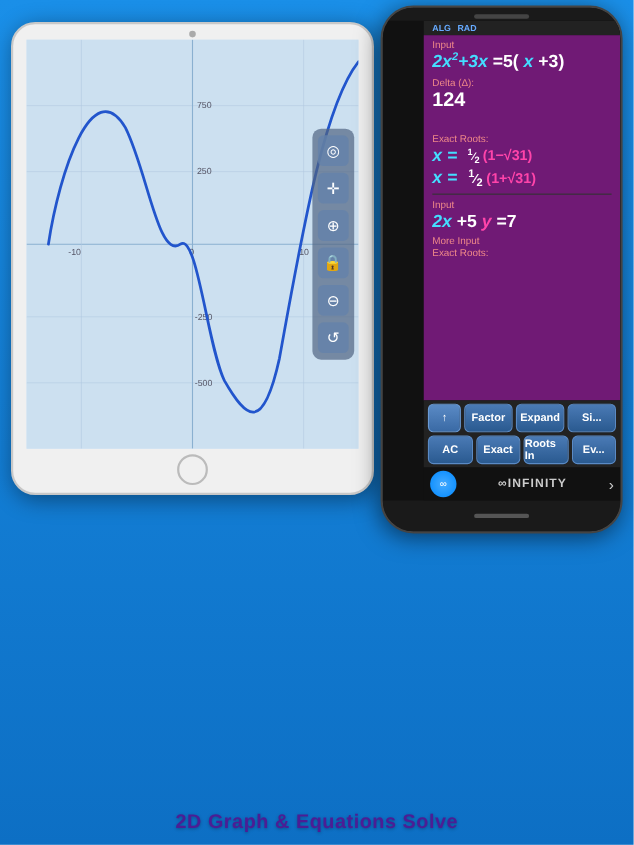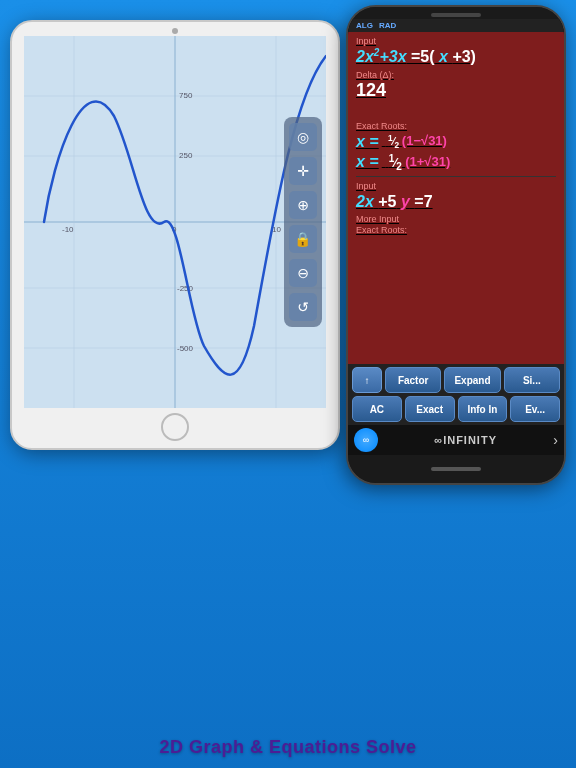--- a/index.html
+++ b/index.html
@@ -147,20 +147,21 @@
       border-radius: 2px;
     }
     .iphone-screen {
       width: 100%;
       flex: 1;
       background: #111;
       position: relative;
       overflow: hidden;
       display: flex;
       flex-direction: column;
+      padding-left: 37px;
     }
     .iphone-home-bar {
       width: 100%;
       height: 28px;
       background: #1a1a1a;
       display: flex;
       align-items: center;
       justify-content: center;
     }
     .iphone-home-indicator {
@@ -194,24 +195,23 @@
       font-weight: bold;
     }
     .calc-mode-rad {
       color: #6af;
       font-size: 8px;
       font-weight: bold;
     }
 
     .calc-results-area {
       flex: 1;
-      background: #7f1d1d;
+      background: #701a75;
       padding: 4px 8px;
       overflow: hidden;
-      text-decoration: underline;
     }
 
     .calc-label {
       color: #e88;
       font-size: 9px;
       margin-bottom: 1px;
     }
 
     .calc-equation {
       font-size: 16px;
@@ -451,21 +451,21 @@
         <div class="calc-buttons-area">
           <div class="calc-btn-row">
             <div class="calc-btn btn-up">↑</div>
             <div class="calc-btn btn-blue">Factor</div>
             <div class="calc-btn btn-blue">Expand</div>
             <div class="calc-btn btn-blue">Si...</div>
           </div>
           <div class="calc-btn-row">
             <div class="calc-btn btn-blue">AC</div>
             <div class="calc-btn btn-blue">Exact</div>
-            <div class="calc-btn btn-blue">Info In</div>
+            <div class="calc-btn btn-blue">Roots In</div>
             <div class="calc-btn btn-blue">Ev...</div>
           </div>
         </div>
 
         <div class="calc-bottom-bar">
           <div class="infinity-logo">
             <span>∞</span>
           </div>
           <span class="infinity-text">∞INFINITY</span>
           <span class="infinity-arrow">›</span>

